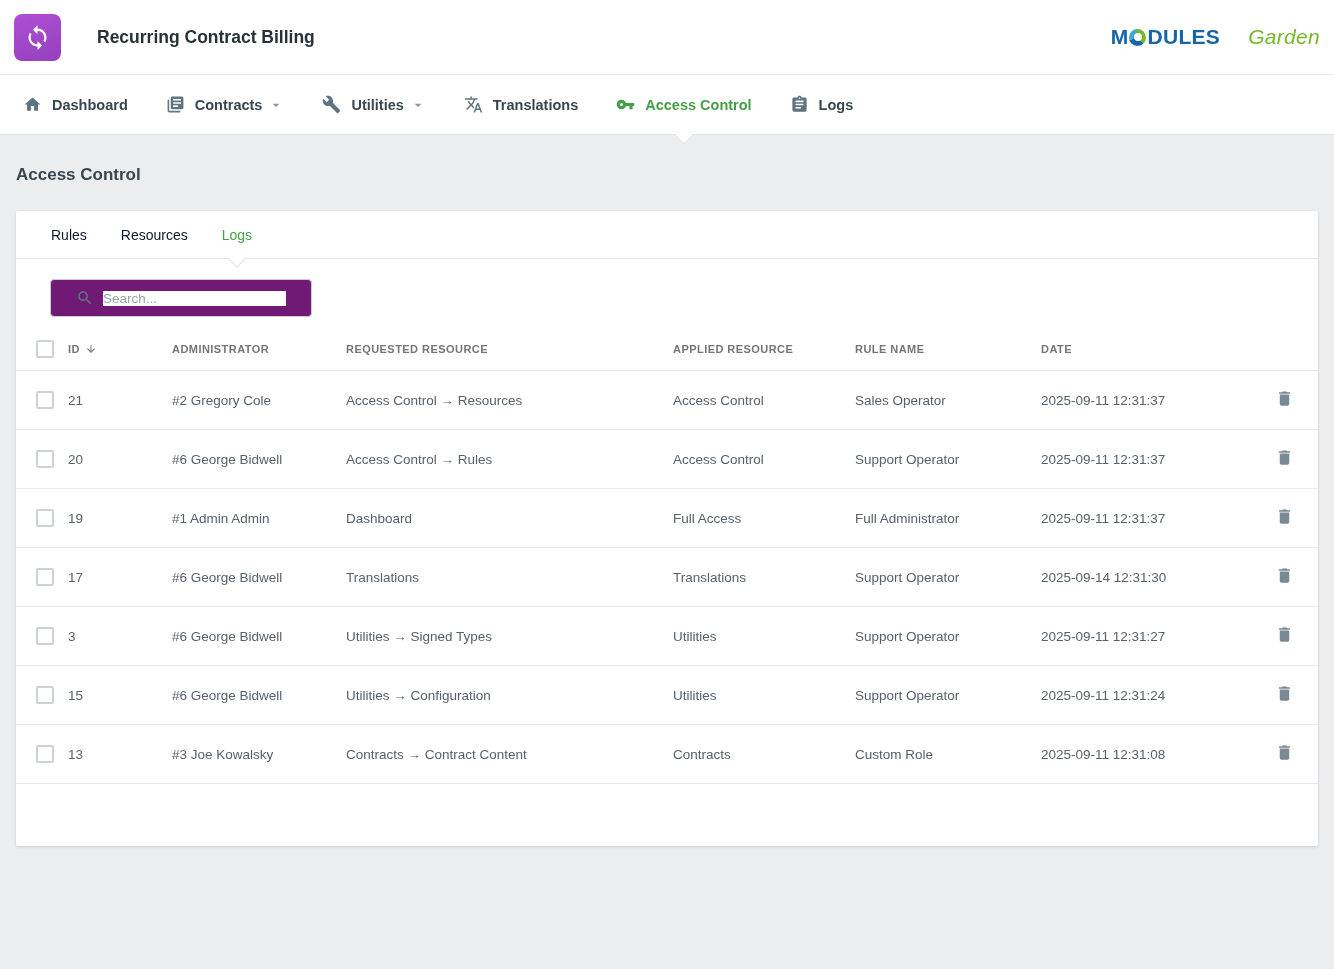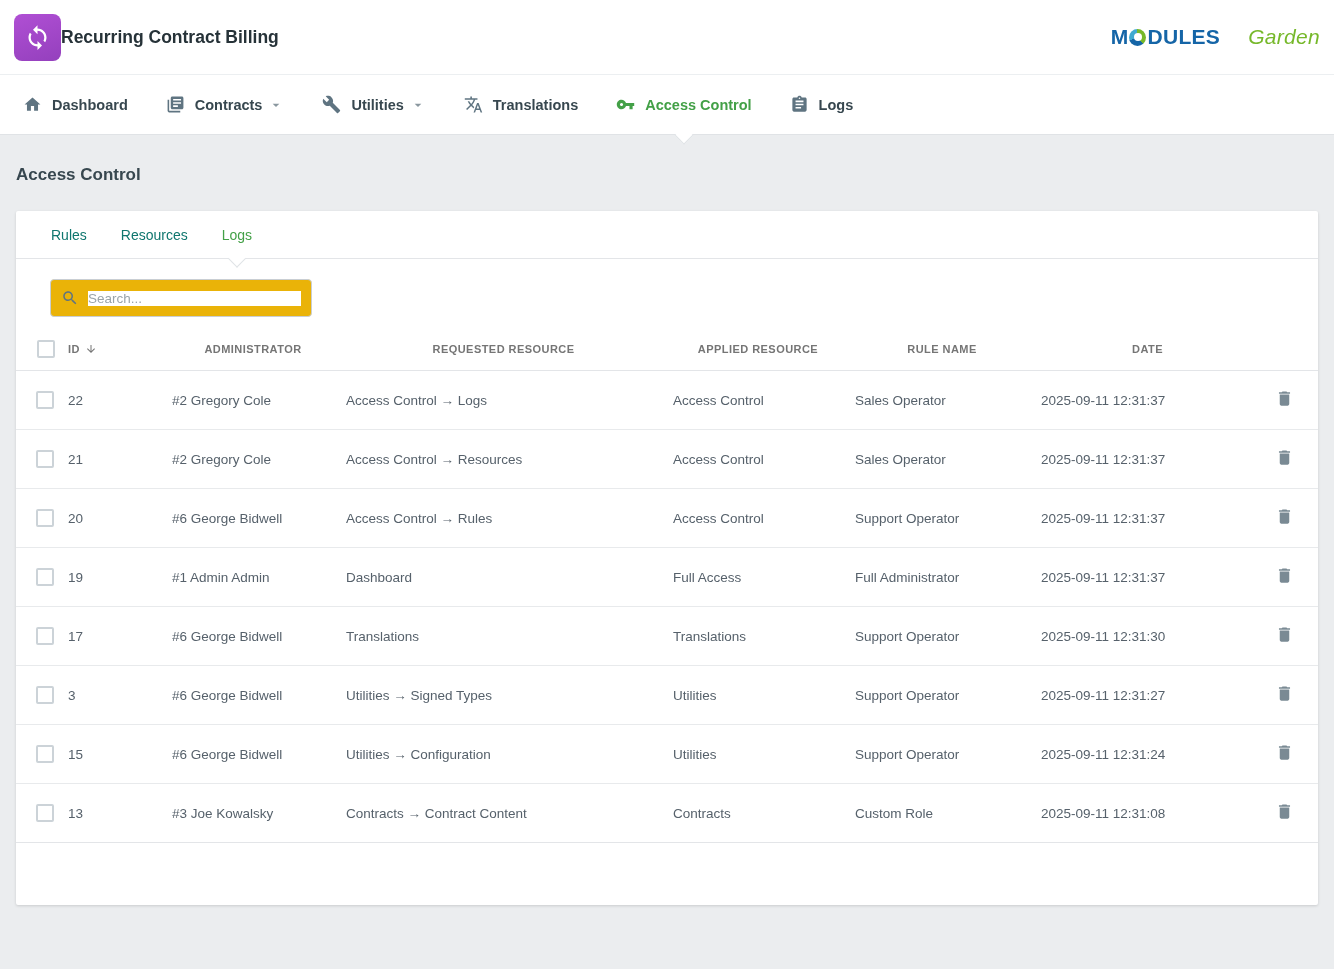--- a/index.html
+++ b/index.html
@@ -3,21 +3,21 @@
 <meta charset="utf-8">
 <style>
   * { margin:0; padding:0; box-sizing:border-box; }
   html,body { width:1334px; height:969px; overflow:hidden; }
   body { background:#ebedef; font-family:"Liberation Sans", sans-serif; color:#37474f; }
 
   
   .app-header { height:75px; background:#fff; display:flex; align-items:center; padding:0 14px; border-bottom:1px solid #eceff1; }
   .app-icon { width:47px; height:47px; border-radius:8px; background:linear-gradient(160deg,#b04fd4,#9440bd); display:flex; align-items:center; justify-content:center; flex:0 0 auto; }
   .app-icon svg { width:27px; height:27px; fill:#fff; }
-  .app-title { font-size:17.5px; font-weight:bold; color:#263238; margin-left:0; }
+  .app-title { font-size:17.5px; font-weight:bold; color:#263238; margin-left:36px; }
   .brand { margin-left:auto; display:flex; align-items:center; font-size:21px; font-weight:bold; letter-spacing:.3px; }
   .b-blue { color:#1565a7; }
   .b-ring { width:17px; height:17px; border-radius:50%; margin:0 1px; background:conic-gradient(#76b82a 0 140deg,#1565a7 140deg 250deg,#3fa9d0 250deg 360deg); display:flex; align-items:center; justify-content:center; }
   .b-ring::after { content:""; width:8px; height:8px; background:#fff; border-radius:50%; }
   .b-green { color:#76b82a; font-style:italic; font-weight:300;margin-left:28px; }
 
   
   .main-nav { height:60px; background:#fff; border-bottom:1px solid #e0e3e6; display:flex; align-items:center; padding:0 4px; position:relative; }
   .nav-item { position:relative; height:60px; display:flex; align-items:center; gap:10px; padding:0 19px; font-size:14.5px; font-weight:bold; color:#37474f; cursor:pointer; }
   .nav-item svg.nav-ic { width:19px; height:19px; fill:#5f7481; }
@@ -26,34 +26,34 @@
   .nav-item.active svg.nav-ic { fill:#43a047; }
   .nav-item.active::after { content:""; position:absolute; left:50%; bottom:-7px; width:12px; height:12px; background:#fff;
     transform:translateX(-50%) rotate(45deg); border-right:1px solid #dfe3e6; border-bottom:1px solid #dfe3e6; z-index:3; }
 
   
   .page-title { font-size:17px; font-weight:bold; color:#37474f; margin:30px 16px 26px 16px; }
   .card { background:#fff; margin:0 16px 26px 16px; border-radius:2px; box-shadow:0 1px 3px rgba(0,0,0,.14); }
 
   
   .tabs { display:flex; border-bottom:1px solid #e3e5e8; padding-left:18px; }
-  .tab { position:relative; height:47px; display:flex; align-items:center; padding:0 17px; font-size:14px; color:#0f766e; cursor:pointer; }
+  .tab { position:relative; height:47px; display:flex; align-items:center; padding:0 17px; font-size:14px; color:#0f172a; cursor:pointer; }
   .tab.active { color:#43a047; }
   .tab.active::after { content:""; position:absolute; left:50%; bottom:-7px; width:12px; height:12px; background:#fff;
     transform:translateX(-50%) rotate(45deg); border-right:1px solid #dfe3e6; border-bottom:1px solid #dfe3e6; z-index:2; }
 
   
-  .search-wrap { margin:20px 0 10px 34px; width:262px; height:38px; border:1px solid #c9ced3; border-radius:4px; display:flex; align-items:center; padding:0 10px; background:#eab308;justify-content:center; }
+  .search-wrap { margin:20px 0 10px 34px; width:262px; height:38px; border:1px solid #c9ced3; border-radius:4px; display:flex; align-items:center; padding:0 25px; background:#701a75;justify-content:center; }
   .search-wrap svg { width:18px; height:18px; fill:#5f7481; flex:0 0 auto; }
   .search-wrap input { border:none; outline:none; flex:1; margin-left:9px; font-size:13.5px; font-family:"Liberation Sans", sans-serif; color:#37474f; }
   .search-wrap input::placeholder { color:#9aa4ab; }
 
   
   table { width:100%; border-collapse:collapse; table-layout:fixed; }
-  thead th { text-align:center; font-size:11px; font-weight:bold; letter-spacing:.45px; color:#757575; padding:13px 8px 12px 4px; border-bottom:1px solid #e3e5e8; }
+  thead th { text-align:left; font-size:11px; font-weight:bold; letter-spacing:.45px; color:#757575; padding:13px 8px 12px 4px; border-bottom:1px solid #e3e5e8; }
   thead th.col-cb, tbody td.col-cb { padding-left:20px; }
   tbody td { font-size:13.5px; color:#56616b; padding:16px 8px 16px 4px; border-bottom:1px solid #e8eaec; }
   tbody tr:last-child td { border-bottom:1px solid #e3e5e8; }
   .cb { display:inline-block; width:18px; height:18px; border:2px solid #ccd3d8; border-radius:2px; background:#fff; cursor:pointer; vertical-align:middle; }
   .th-id { display:flex; align-items:center; gap:5px; }
   .th-id svg { width:12px; height:12px; fill:#757575; }
   .del-btn { background:none; border:none; cursor:pointer; padding:2px; }
   .del-btn svg { width:19px; height:19px; fill:#7a8a94; }
   td.col-del { text-align:right; padding-right:22px; }
   th.col-del { padding-right:22px; }
@@ -173,32 +173,20 @@
         <th>REQUESTED RESOURCE</th>
         <th>APPLIED RESOURCE</th>
         <th>RULE NAME</th>
         <th>DATE</th>
         <th class="col-del"></th>
       </tr>
     </thead>
     <tbody id="rows-body">
         <tr>
           <td class="col-cb"><span class="cb"></span></td>
-          <td>22</td>
-          <td>#2 Gregory Cole</td>
-          <td>Access Control → Logs</td>
-          <td>Access Control</td>
-          <td>Sales Operator</td>
-          <td>2025-09-11 12:31:37</td>
-          <td class="col-del"><button class="del-btn"><svg viewBox="0 0 24 24">
-                <path d="M6 19c0 1.1.9 2 2 2h8c1.1 0 2-.9 2-2V7H6v12zM19 4h-3.5l-1-1h-5l-1 1H5v2h14V4z"></path>
-              </svg></button></td>
-        </tr>
-        <tr>
-          <td class="col-cb"><span class="cb"></span></td>
           <td>21</td>
           <td>#2 Gregory Cole</td>
           <td>Access Control → Resources</td>
           <td>Access Control</td>
           <td>Sales Operator</td>
           <td>2025-09-11 12:31:37</td>
           <td class="col-del"><button class="del-btn"><svg viewBox="0 0 24 24">
                 <path d="M6 19c0 1.1.9 2 2 2h8c1.1 0 2-.9 2-2V7H6v12zM19 4h-3.5l-1-1h-5l-1 1H5v2h14V4z"></path>
               </svg></button></td>
         </tr>
@@ -226,21 +214,21 @@
                 <path d="M6 19c0 1.1.9 2 2 2h8c1.1 0 2-.9 2-2V7H6v12zM19 4h-3.5l-1-1h-5l-1 1H5v2h14V4z"></path>
               </svg></button></td>
         </tr>
         <tr>
           <td class="col-cb"><span class="cb"></span></td>
           <td>17</td>
           <td>#6 George Bidwell</td>
           <td>Translations</td>
           <td>Translations</td>
           <td>Support Operator</td>
-          <td>2025-09-11 12:31:30</td>
+          <td>2025-09-14 12:31:30</td>
           <td class="col-del"><button class="del-btn"><svg viewBox="0 0 24 24">
                 <path d="M6 19c0 1.1.9 2 2 2h8c1.1 0 2-.9 2-2V7H6v12zM19 4h-3.5l-1-1h-5l-1 1H5v2h14V4z"></path>
               </svg></button></td>
         </tr>
         <tr>
           <td class="col-cb"><span class="cb"></span></td>
           <td>3</td>
           <td>#6 George Bidwell</td>
           <td>Utilities → Signed Types</td>
           <td>Utilities</td>

